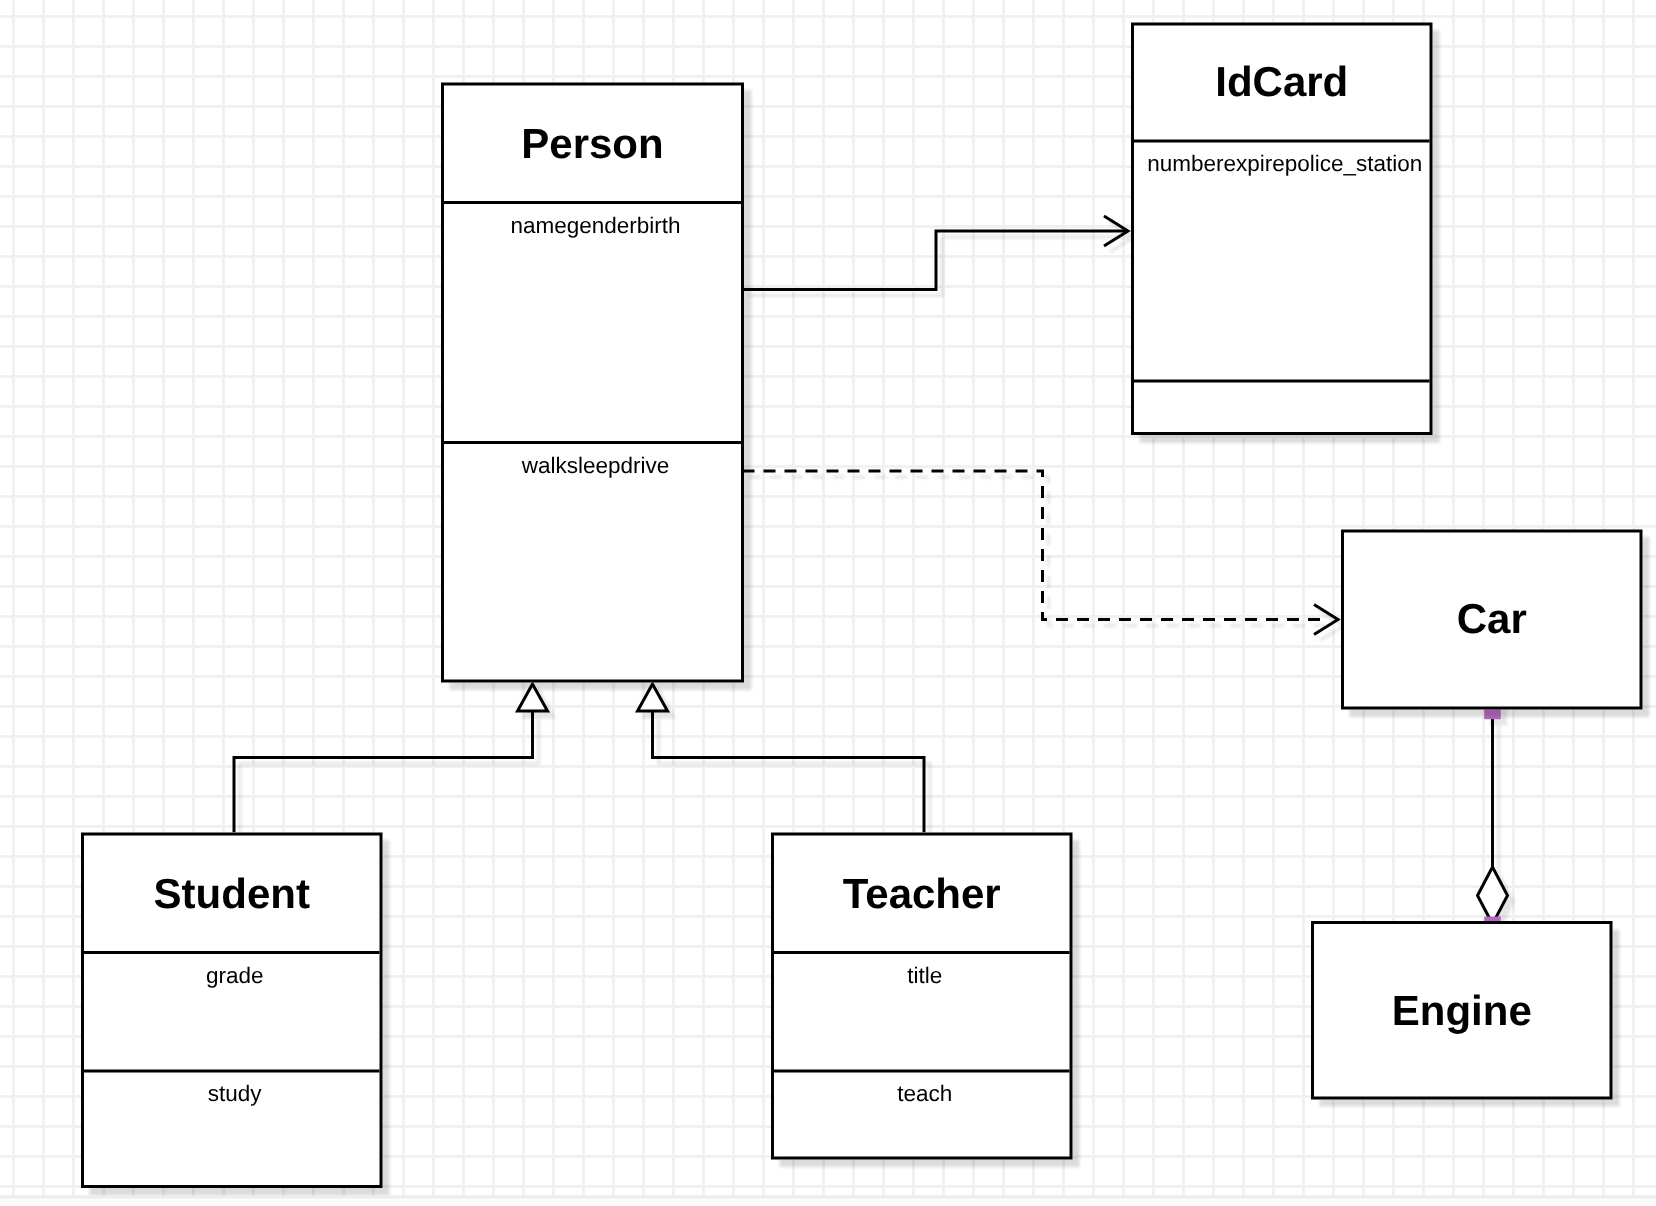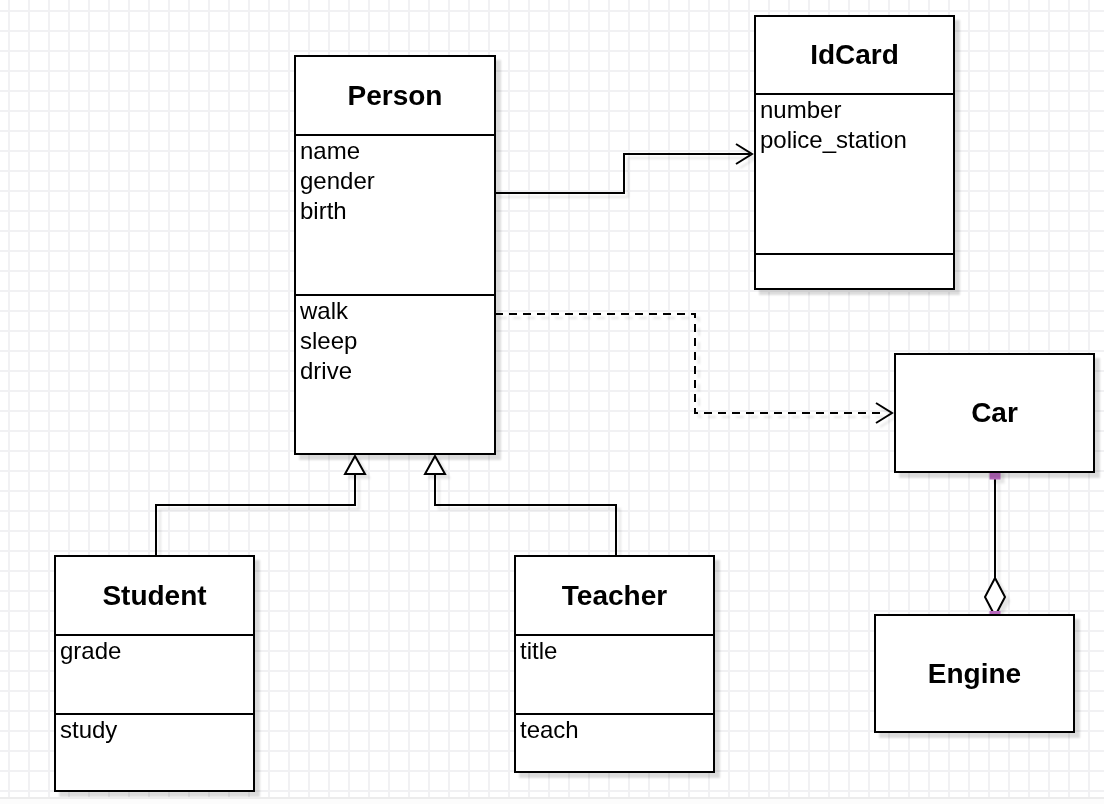--- a/index.html
+++ b/index.html
@@ -23,22 +23,22 @@
     box-sizing:border-box;display:flex;flex-direction:column;
     box-shadow:5px 5px 2px rgba(0,0,0,0.14);
   }
   .uml .title{
     display:flex;align-items:center;justify-content:center;
     font-weight:bold;font-size:28px;flex:0 0 auto;
   }
   .uml.single .title{flex:1 1 auto;}
   .compartment{
     border-top:2px solid #000000;box-sizing:border-box;
-    display:flex;flex-direction:column;
-    padding-left:4px;font-size:24px;line-height:30px;flex:0 0 auto;
+    display:flex;flex-direction:row;justify-content:center;
+    padding-left:4px;font-size:15px;line-height:30px;flex:0 0 auto;
   }
   .compartment.grow{flex:1 1 auto;}
   .connectors{
     position:absolute;left:0;top:0;width:1104px;height:804px;
     filter:drop-shadow(4px 4px 1px rgba(0,0,0,0.10));
   }
   .connectors *{vector-effect:none;}
 </style>
 </head>
 <body>
@@ -86,20 +86,21 @@
       <div>walk</div>
       <div>sleep</div>
       <div>drive</div>
     </div>
   </div>
 
   <div class="uml" style="left:754px;top:15px;width:201px;height:275px;">
     <div class="title" style="height:76px">IdCard</div>
     <div class="compartment" style="height:160px">
       <div>number</div>
+      <div>expire</div>
       <div>police_station</div>
     </div>
     <div class="compartment grow"></div>
   </div>
 
   <div class="uml single" style="left:894px;top:353px;width:201px;height:120px;">
     <div class="title">Car</div>
   </div>
 
   <div class="uml single" style="left:874px;top:614px;width:201px;height:119px;">

